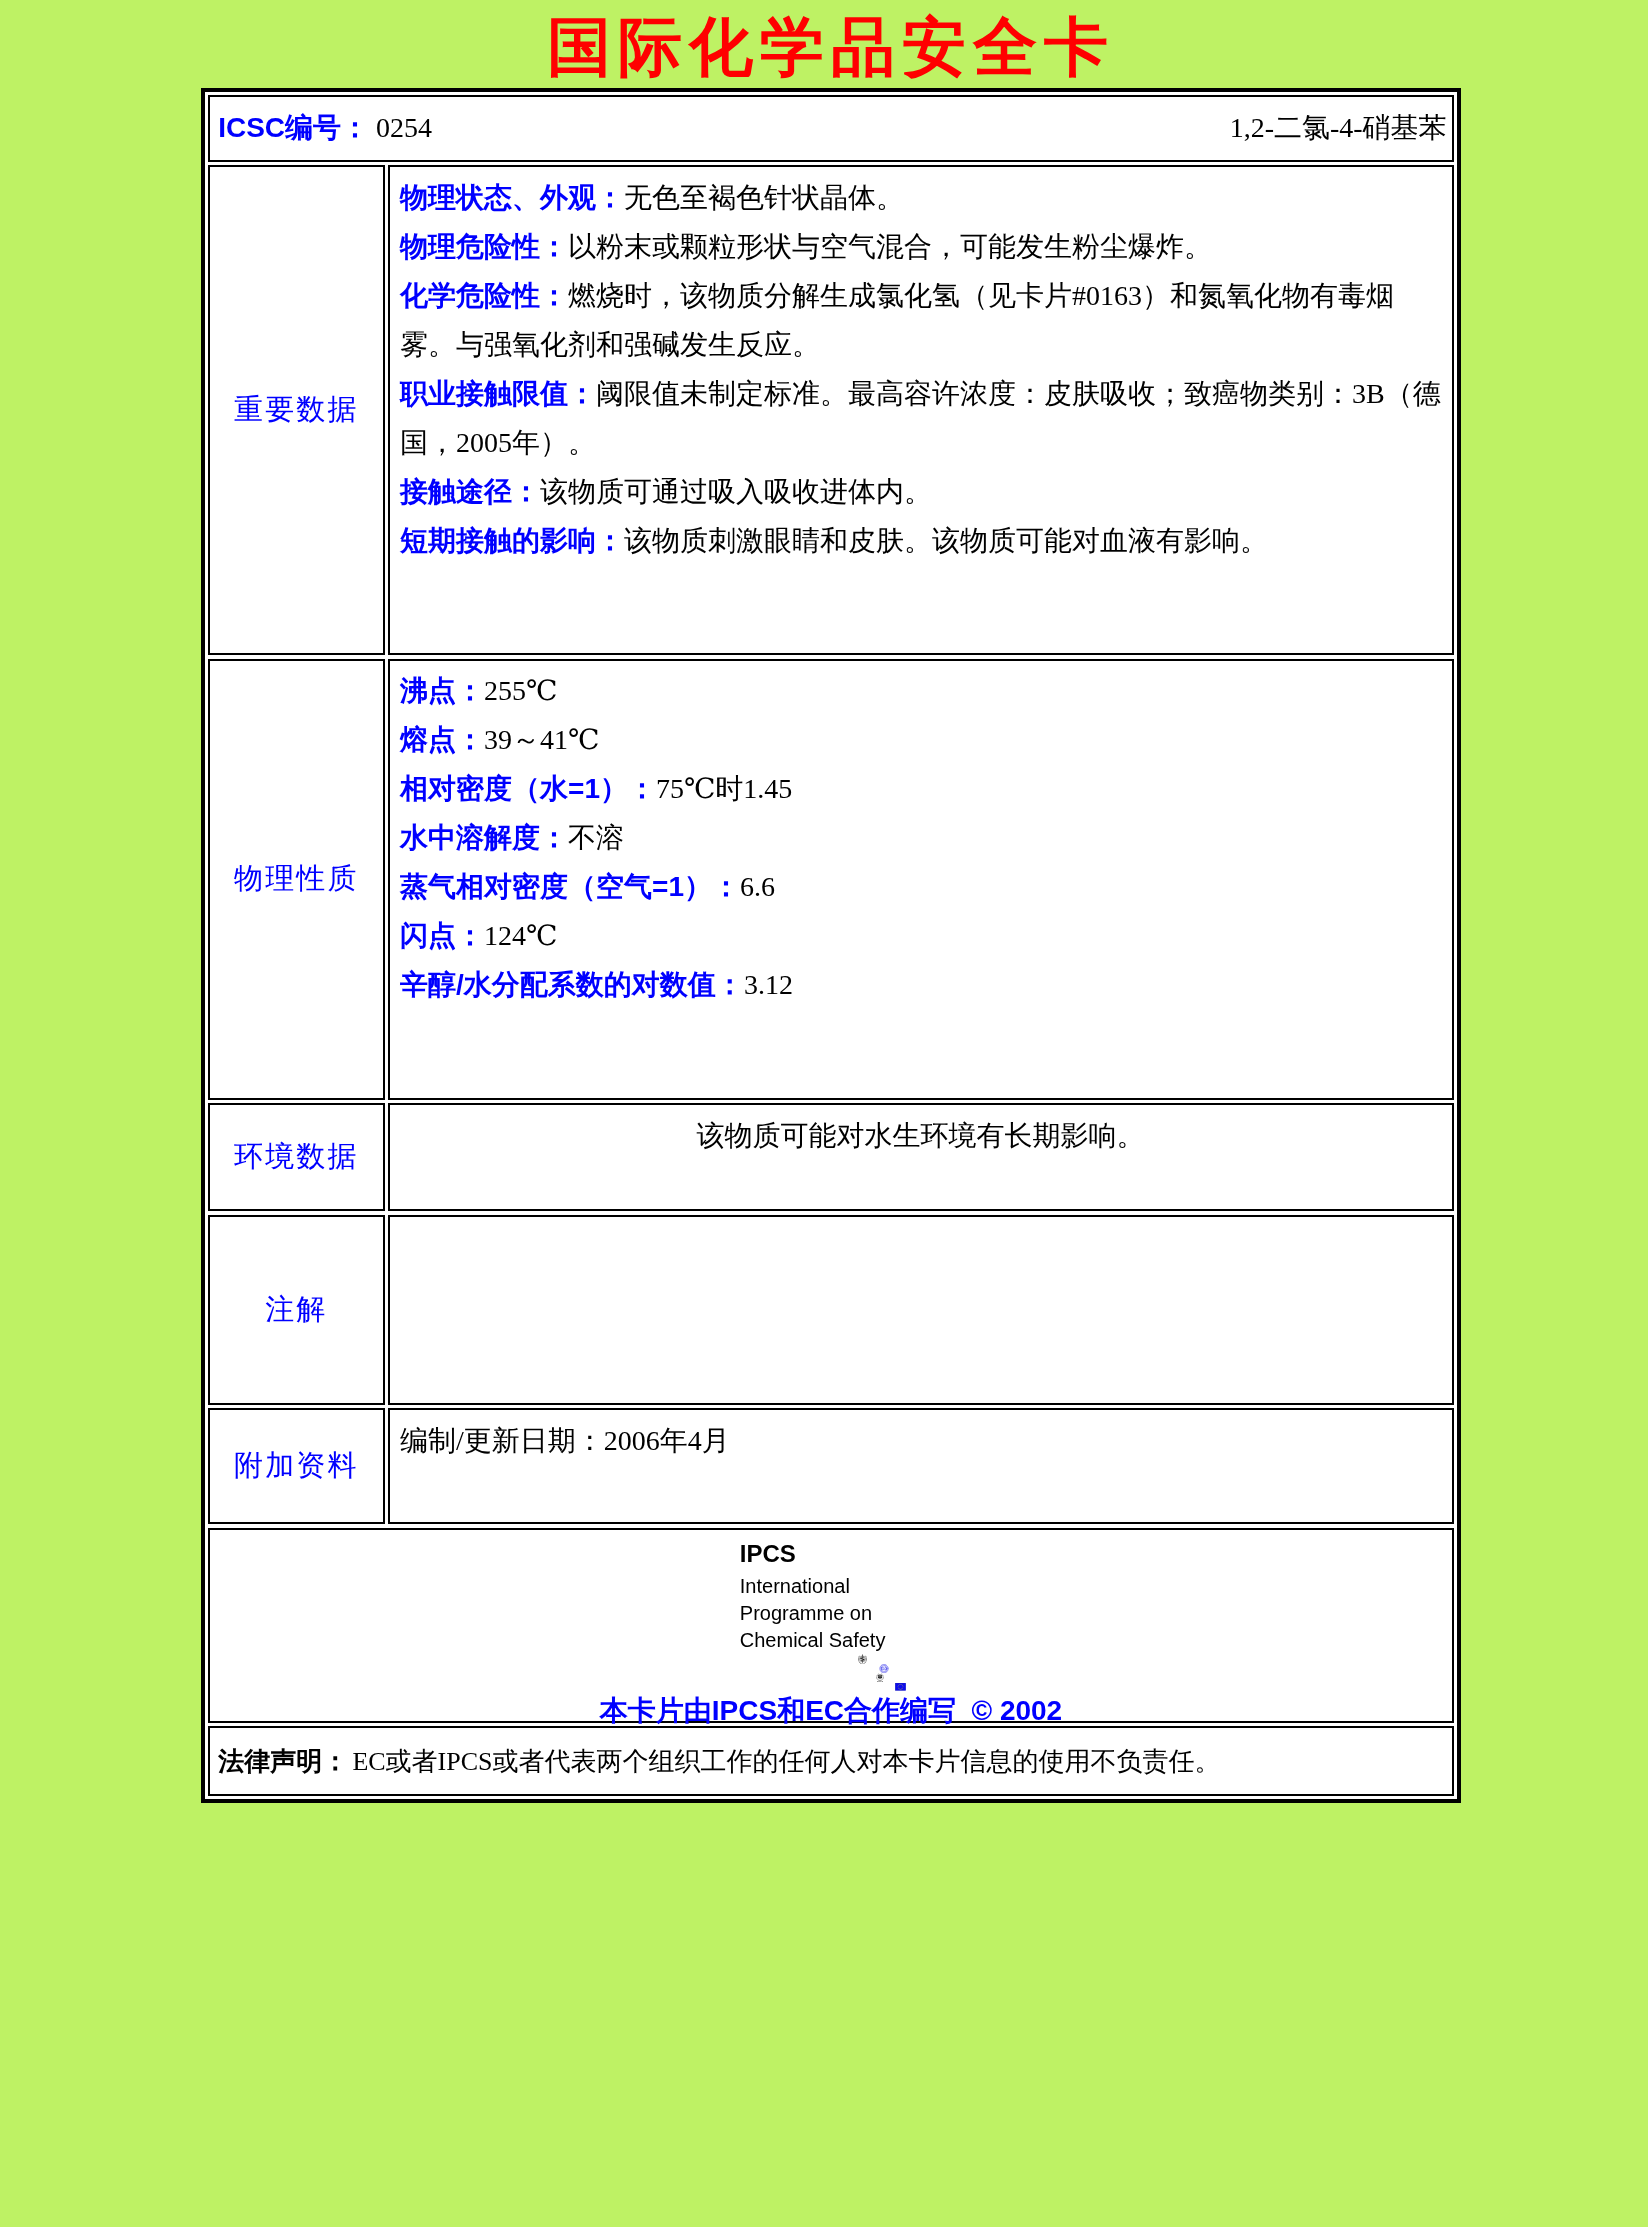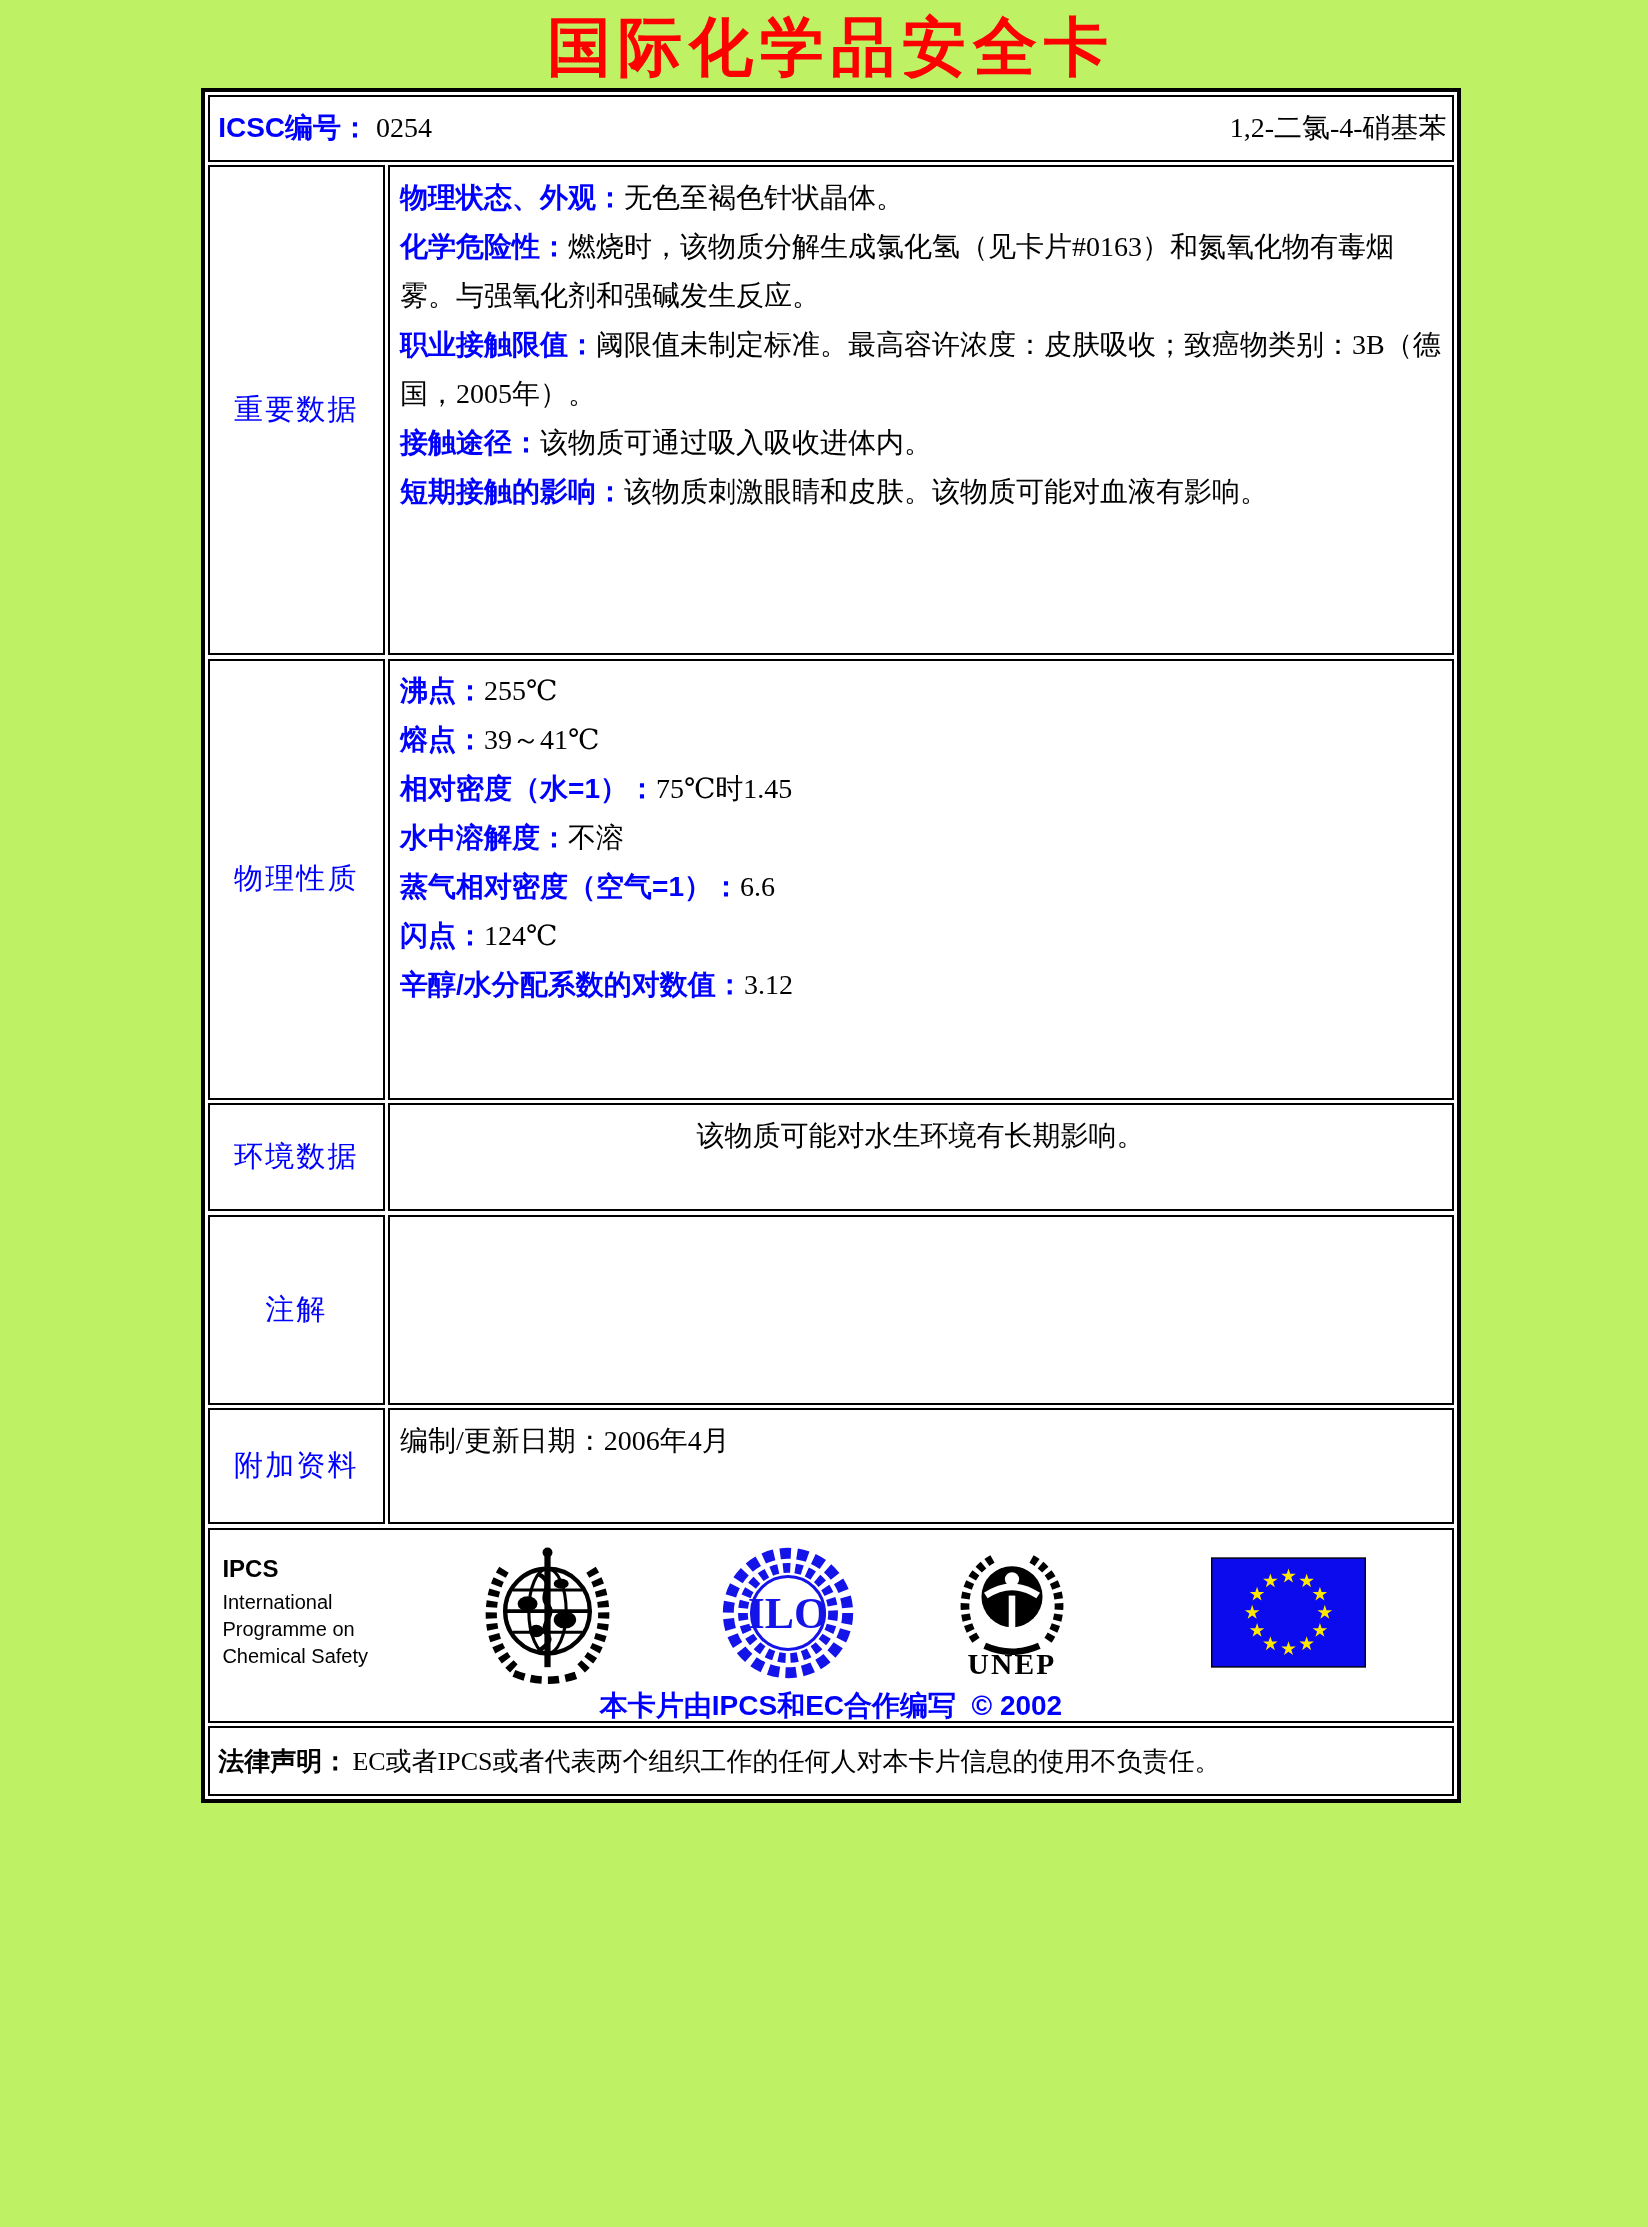--- a/index.html
+++ b/index.html
@@ -28,21 +28,21 @@
   .header-cell{display:flex;justify-content:space-between;align-items:center;
         padding:0 5.6px 0 8.4px;font-size:28px;}
   .hdr-left{white-space:nowrap;}
   .hdr-right{white-space:nowrap;}
 
   .text-body{font-size:28px;line-height:49px;padding:5.6px 11.2px 0 9.8px;}
   .text-body p{margin:0;}
   .blue{color:#0000FF;font-family:"Liberation Sans","DejaVu Sans",sans-serif;font-weight:bold;}
 
   .logos-cell{display:flex;flex-direction:column;}
-  .logos-strip{display:flex;align-items:center;height:151px;padding-top:9.8px;}
+  .logos-strip{display:flex;align-items:center;height:151px;padding-top:9.8px;flex-direction:column;}
   .ipcs-block{margin-left:12.6px;width:195px;font-family:"Liberation Sans","DejaVu Sans",sans-serif;}
   .ipcs-acr{font-size:24px;font-weight:bold;margin-bottom:5.6px;}
   .ipcs-ln{font-size:20px;line-height:27px;}
   .logo-who{margin-left:62px;}
   .logo-ilo{margin-left:105px;}
   .logo-unep{margin-left:97px;}
   .logo-eu{margin-left:139px;}
   .credit-line{text-align:center;font-size:28px;font-weight:bold;color:#0000FF;
         font-family:"Liberation Sans","DejaVu Sans",sans-serif;margin-top:1.4px;}
   .credit-copy{margin-left:15.4px;}
@@ -67,20 +67,21 @@
           <span>0254</span>
         </span>
         <span class="hdr-right">1,2-二氯-4-硝基苯</span>
       </div>
     </div>
 
     <div class="row">
       <div class="cell label-cell h-important">重要数据</div>
       <div class="cell content-cell h-important text-body">
         <p><span class="blue">物理状态、外观：</span><span>无色至褐色针状晶体。</span></p>
+        <p><span class="blue">物理危险性：</span><span>以粉末或颗粒形状与空气混合，可能发生粉尘爆炸。</span></p>
         <p><span class="blue">化学危险性：</span><span>燃烧时，该物质分解生成氯化氢（见卡片#0163）和氮氧化物有毒烟雾。与强氧化剂和强碱发生反应。</span></p>
         <p><span class="blue">职业接触限值：</span><span>阈限值未制定标准。最高容许浓度：皮肤吸收；致癌物类别：3B（德国，2005年）。</span></p>
         <p><span class="blue">接触途径：</span><span>该物质可通过吸入吸收进体内。</span></p>
         <p><span class="blue">短期接触的影响：</span><span>该物质刺激眼睛和皮肤。该物质可能对血液有影响。</span></p>
       </div>
     </div>
 
     <div class="row">
       <div class="cell label-cell h-physical">物理性质</div>
       <div class="cell content-cell h-physical text-body">

